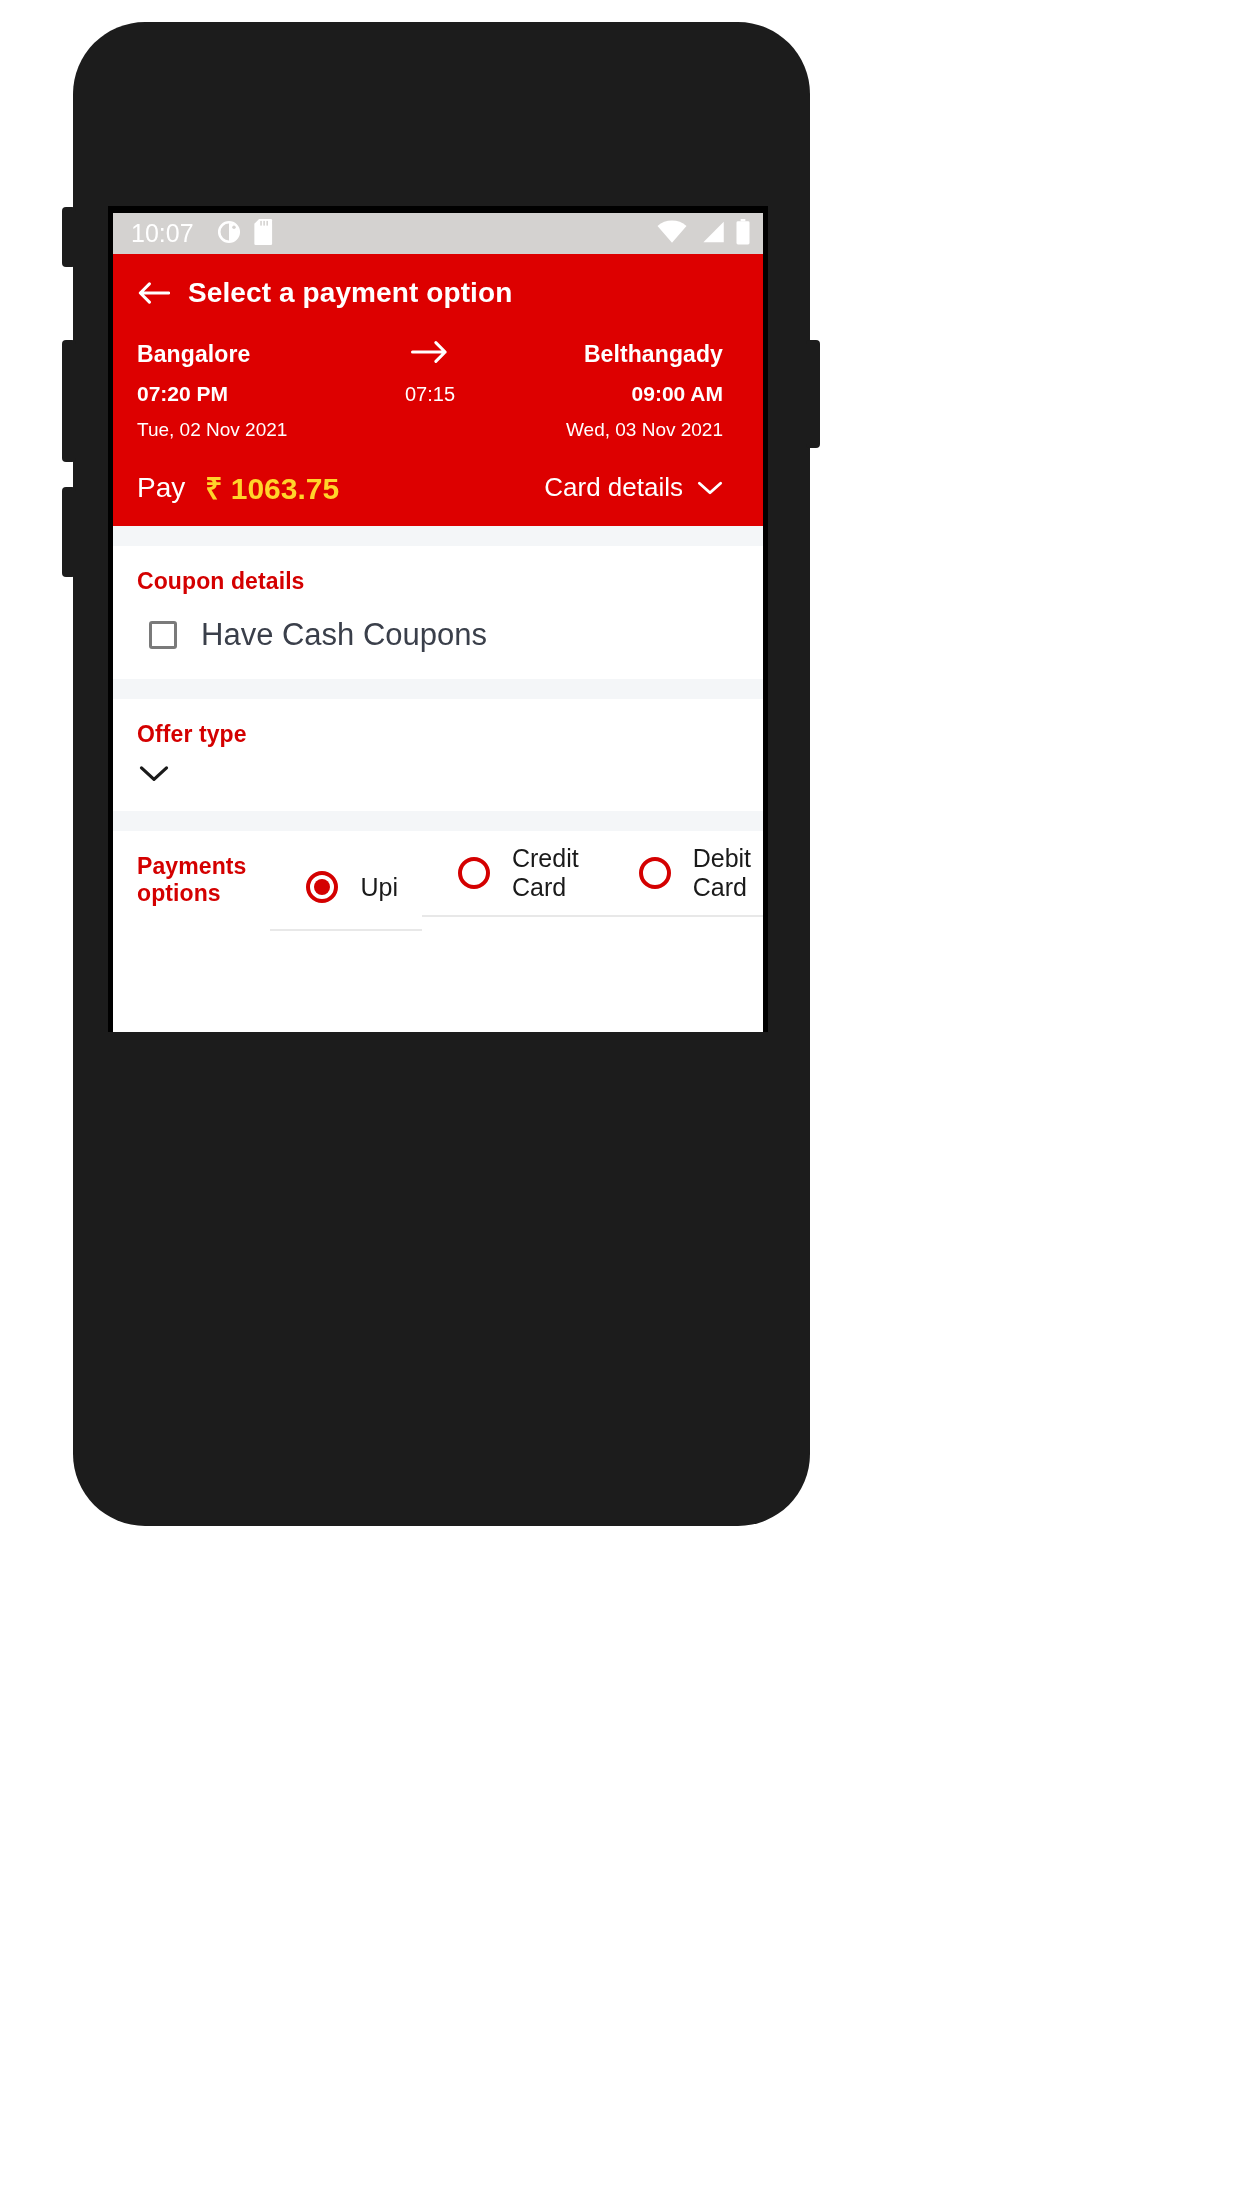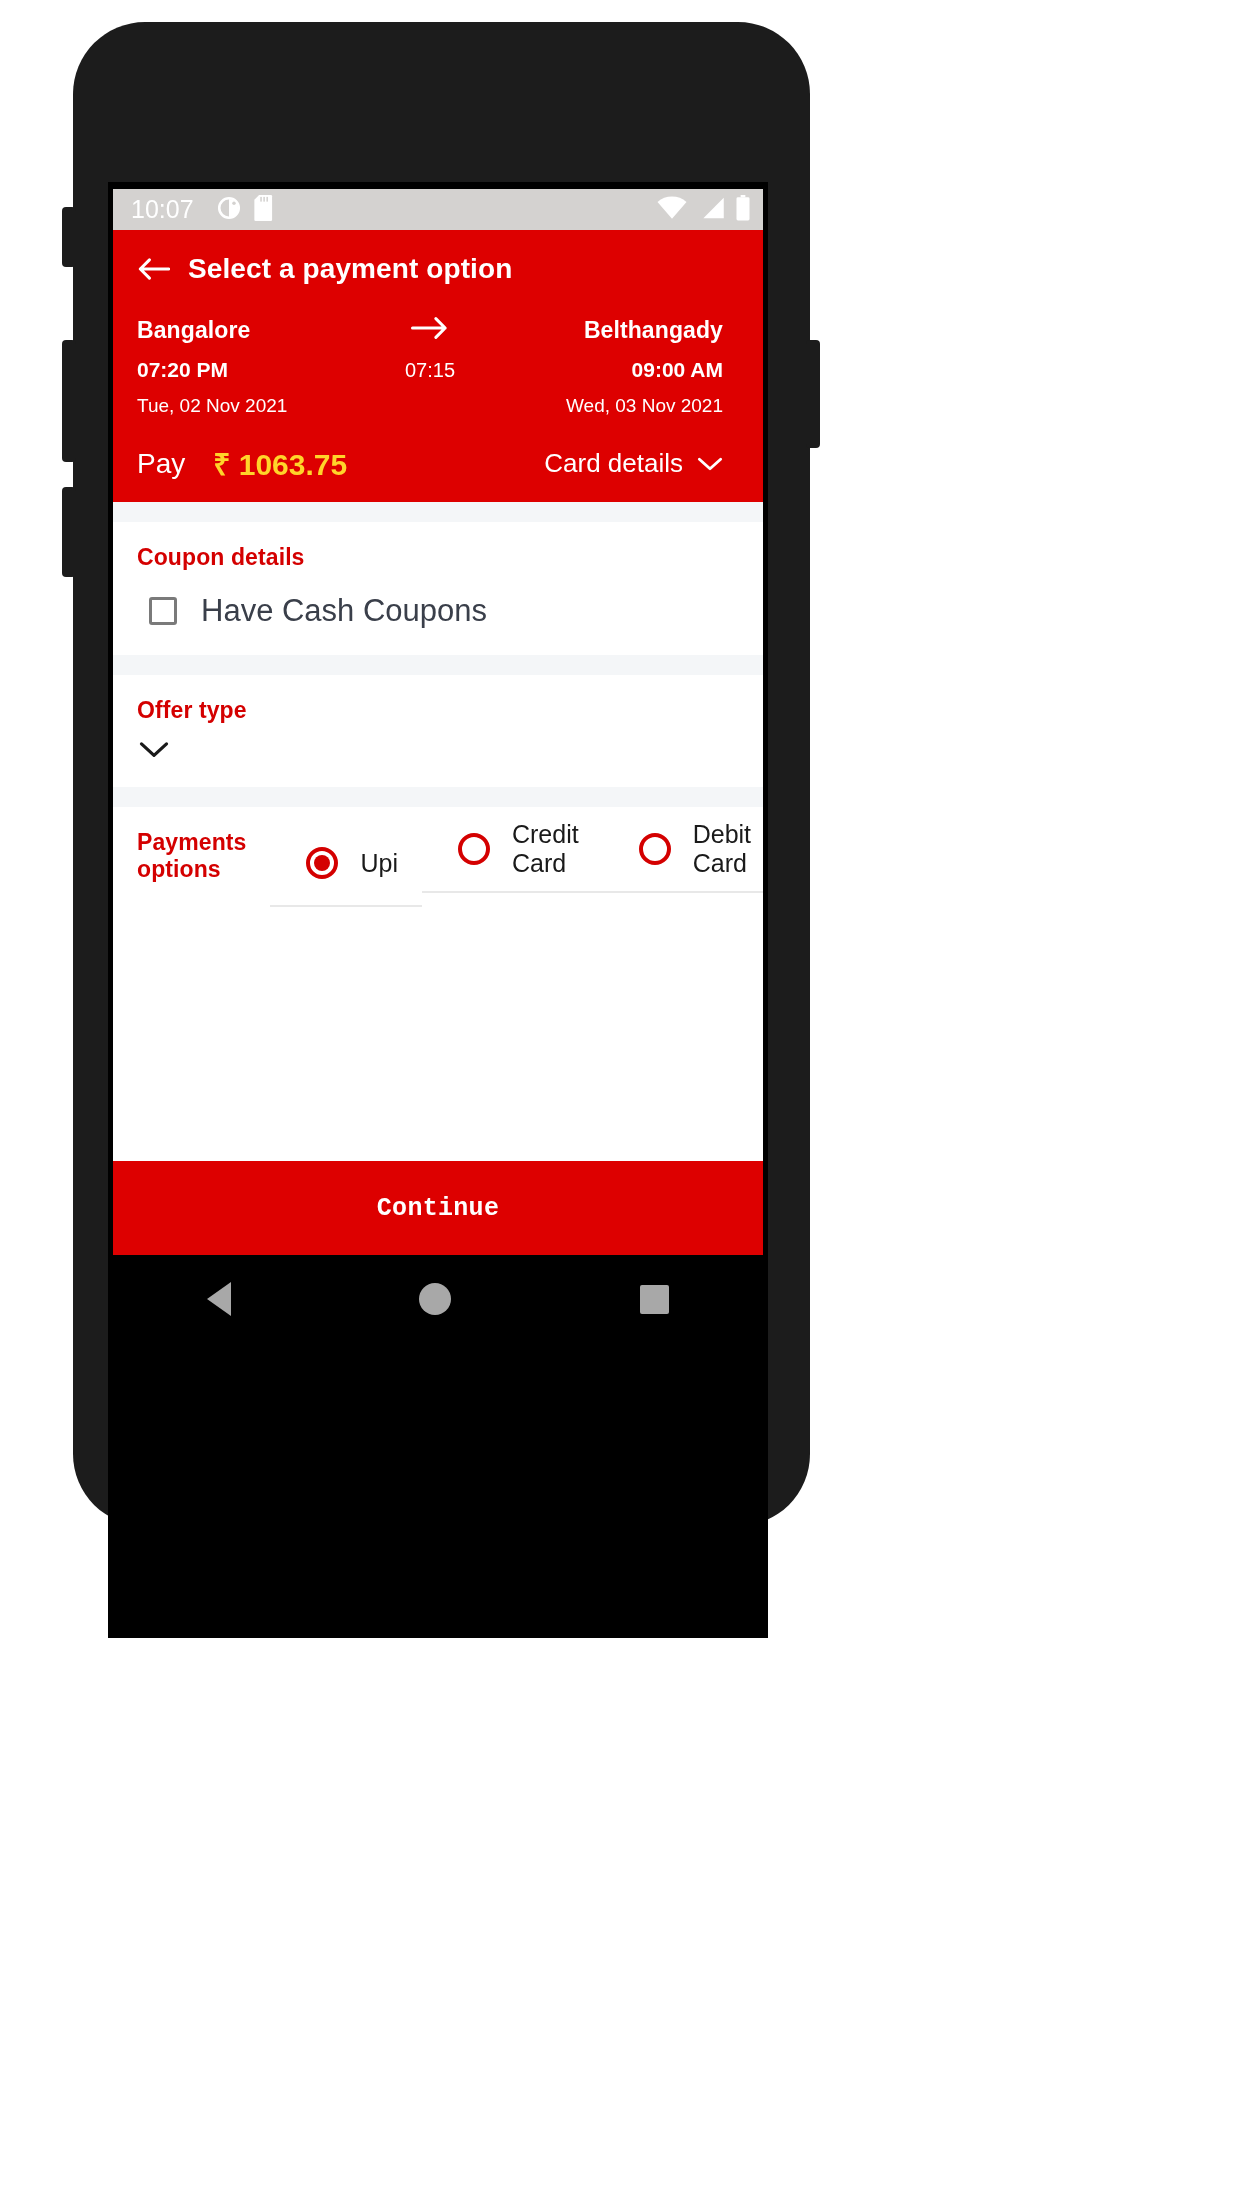--- a/index.html
+++ b/index.html
@@ -29,22 +29,22 @@
     border-radius:4px;
   }
   .btn-left-1 { left:62px; top:207px;  width:14px; height:60px; }
   .btn-left-2 { left:62px; top:340px;  width:14px; height:122px; }
   .btn-left-3 { left:62px; top:487px;  width:14px; height:90px; }
   .btn-right-1{ left:806px; top:340px; width:14px; height:108px; }
 
   
   .screen {
     position:absolute;
-    left:108px; top:182px;
-    width:660px; height:1456px;
+    left:108px; top:206px;
+    width:660px; height:826px;
     background:#000000;
     overflow:hidden;
   }
   .screen-inner {
     position:absolute;
     left:5px; top:7px;
     width:650px; height:1154px;
     background:#ffffff;
     overflow:hidden;
     display:flex; flex-direction:column;
@@ -123,21 +123,21 @@
   .payrow {
     display:flex; align-items:center;
     padding:0 24px;
     margin-top:26px;
   }
   .pay-label {
     color:#ffffff; font-size:28px; font-weight:400;
   }
   .pay-amount {
     color:#ffd42a; font-size:30px; font-weight:bold;
-    margin-left:28px;
+    margin-left:20px;
   }
   .pay-spacer { flex:1; }
   .view-details {
     color:#ffffff; font-size:26px; font-weight:400;
     display:flex; align-items:center; gap:14px;
   }
 
   
   .body-scroll {
     flex:1;

